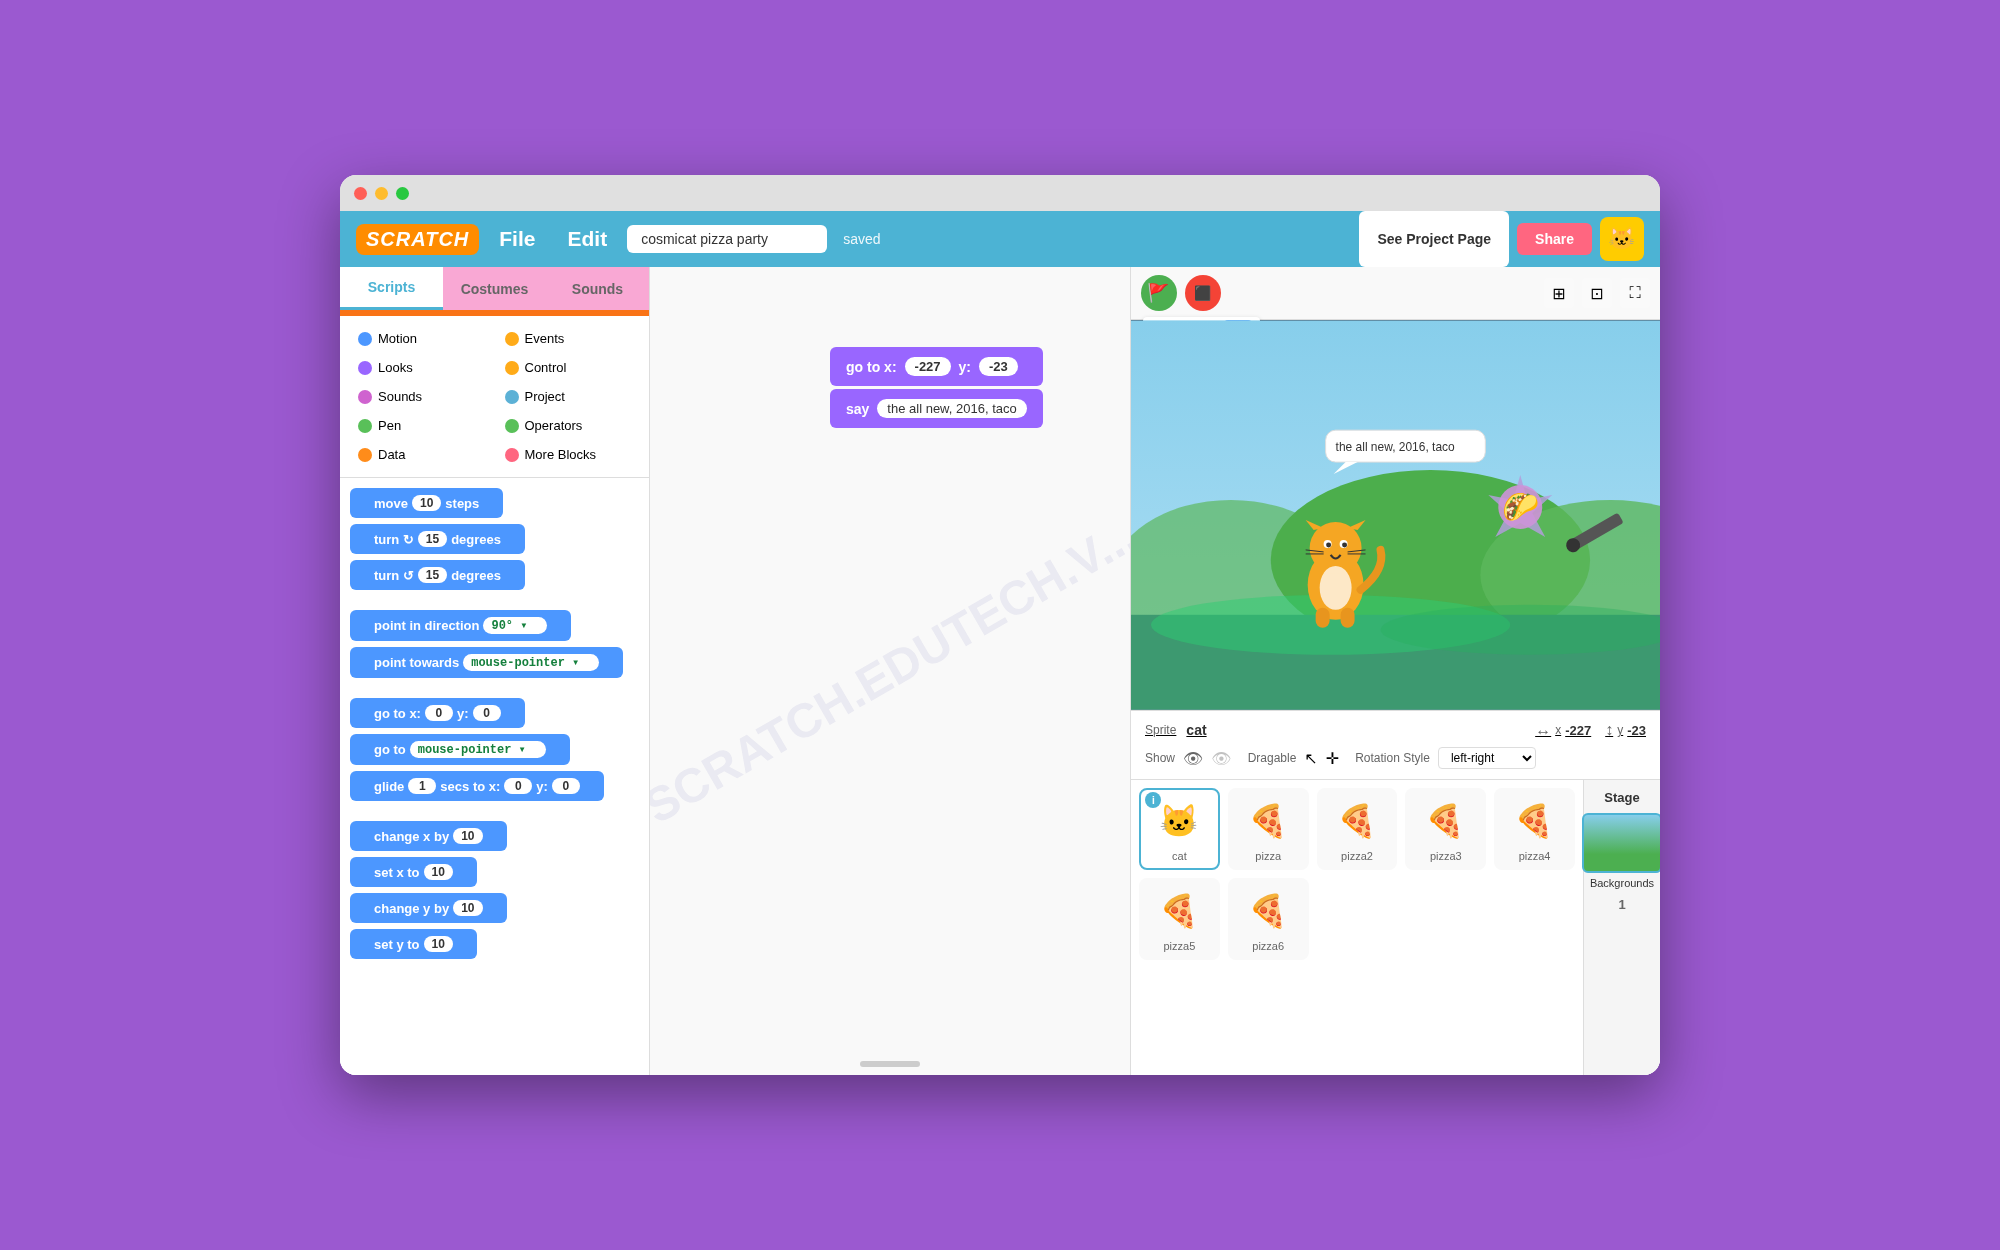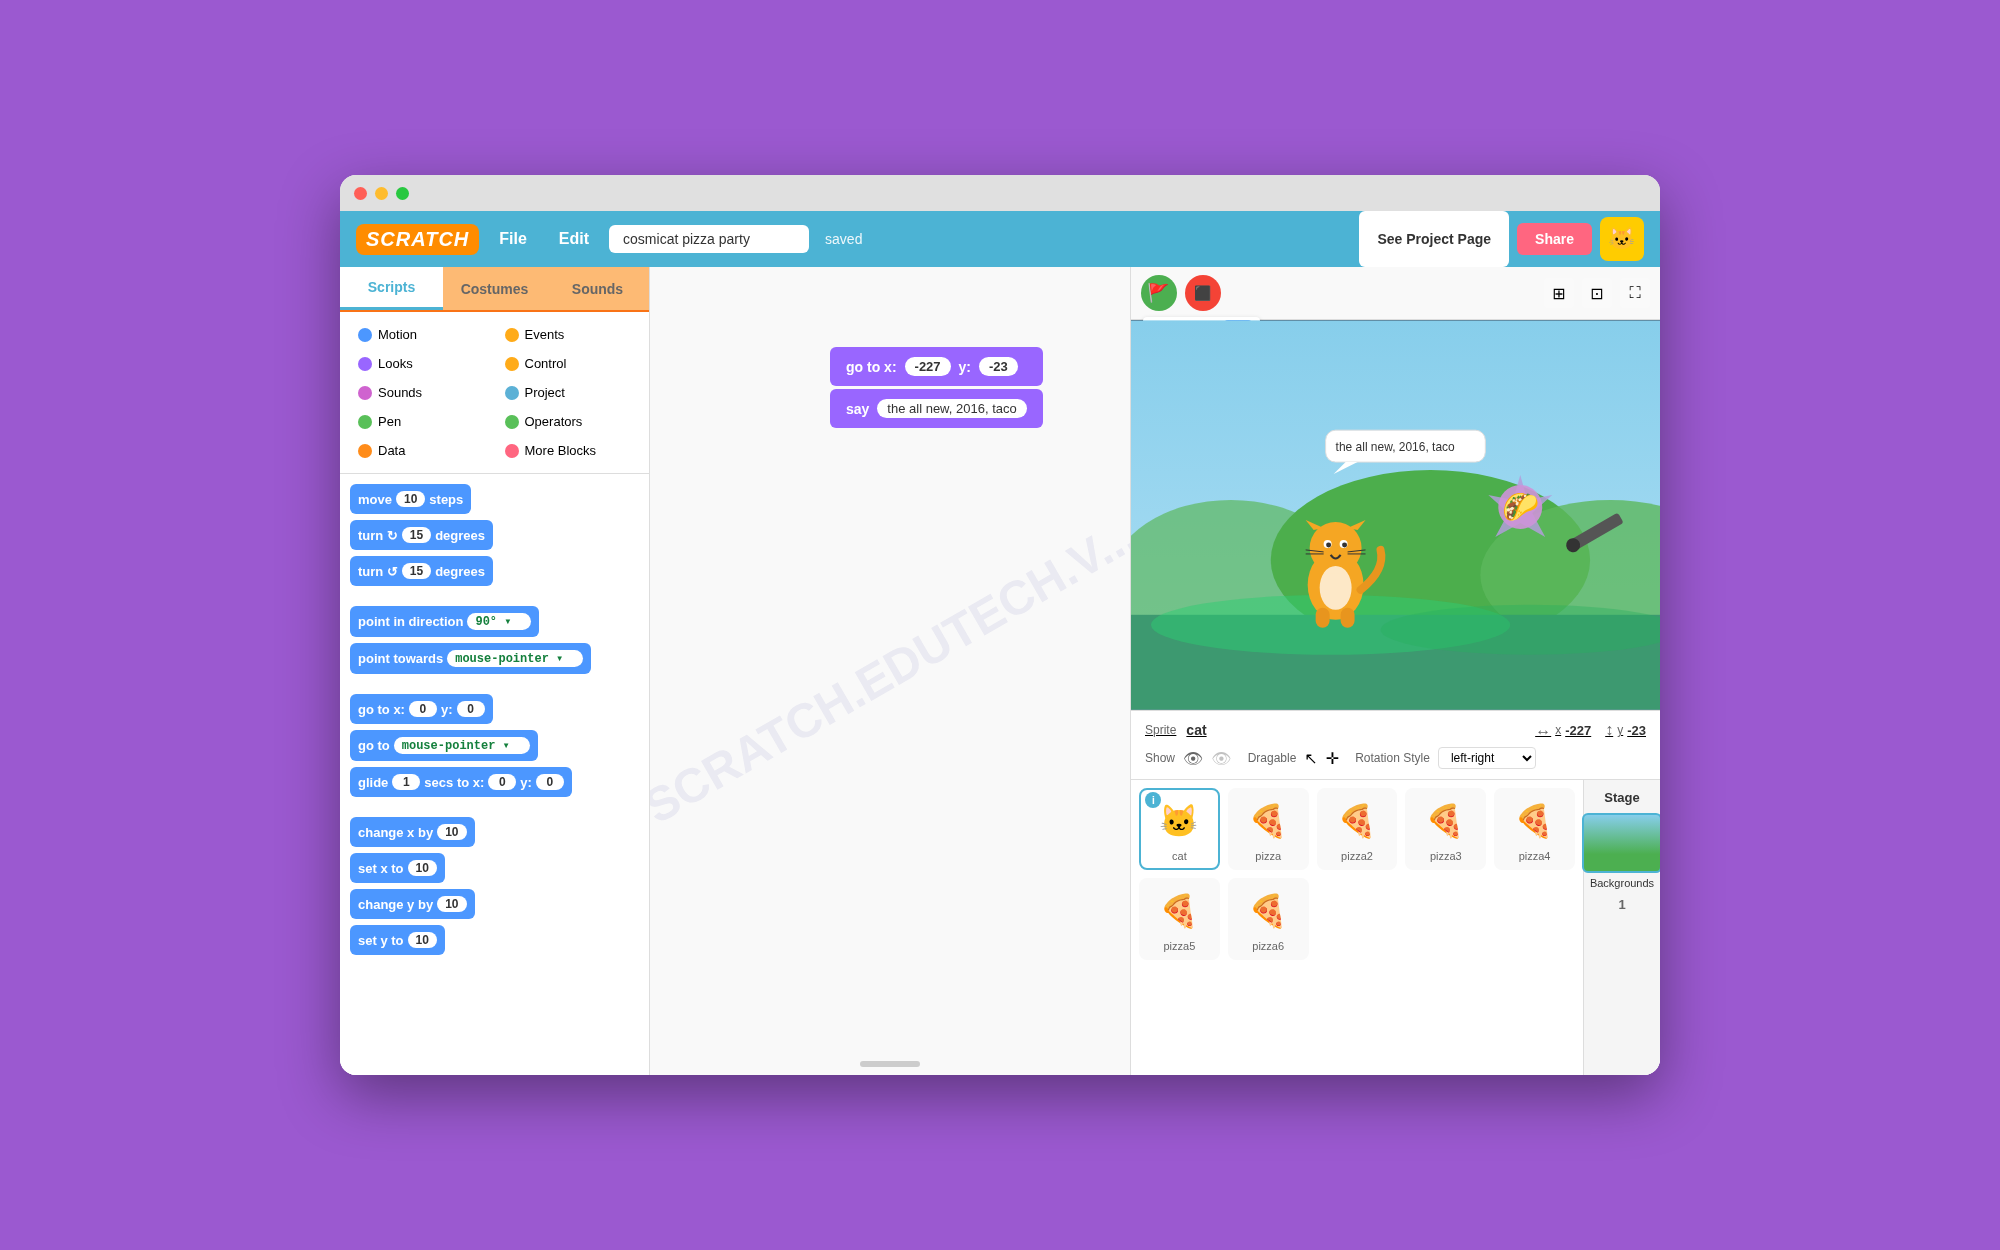--- a/index.html
+++ b/index.html
@@ -50,21 +50,21 @@
       font-size: 20px;
       font-weight: 900;
       color: white;
       letter-spacing: 1px;
       font-style: italic;
     }
     .menu-btn {
       background: none;
       border: none;
       color: white;
-      font-size: 16px;
+      font-size: 21px;
       font-weight: 600;
       cursor: pointer;
       padding: 6px 12px;
       border-radius: 6px;
     }
     .project-title-input {
       background: white;
       border: none;
       border-radius: 6px;
       padding: 6px 14px;
@@ -122,22 +122,22 @@
     .left-panel {
       width: 310px;
       background: white;
       border-right: 1px solid #ddd;
       display: flex;
       flex-direction: column;
       overflow: hidden;
     }
     .tab-bar {
       display: flex;
-      background: #fdba74;
-      border-bottom: 2px solid #f97316;
+      background: #f9a8d4;
+      border-bottom: 6px solid #f97316;
     }
     .tab {
       flex: 1;
       padding: 12px 0;
       text-align: center;
       font-size: 14px;
       font-weight: 600;
       cursor: pointer;
       color: #666;
       border: none;
@@ -181,21 +181,21 @@
     }
     .blocks-list::-webkit-scrollbar { width: 4px; }
     .blocks-list::-webkit-scrollbar-thumb { background: #ccc; border-radius: 2px; }
     .block {
       display: inline-flex;
       align-items: center;
       gap: 4px;
       background: #4c97ff;
       color: white;
       border-radius: 6px;
-      padding: 7px 8px;
+      padding: 7px 24px;
       font-size: 13px;
       font-weight: 600;
       cursor: grab;
       width: fit-content;
       flex-wrap: wrap;
     }
     .block-input {
       background: white;
       color: #333;
       border-radius: 12px;

